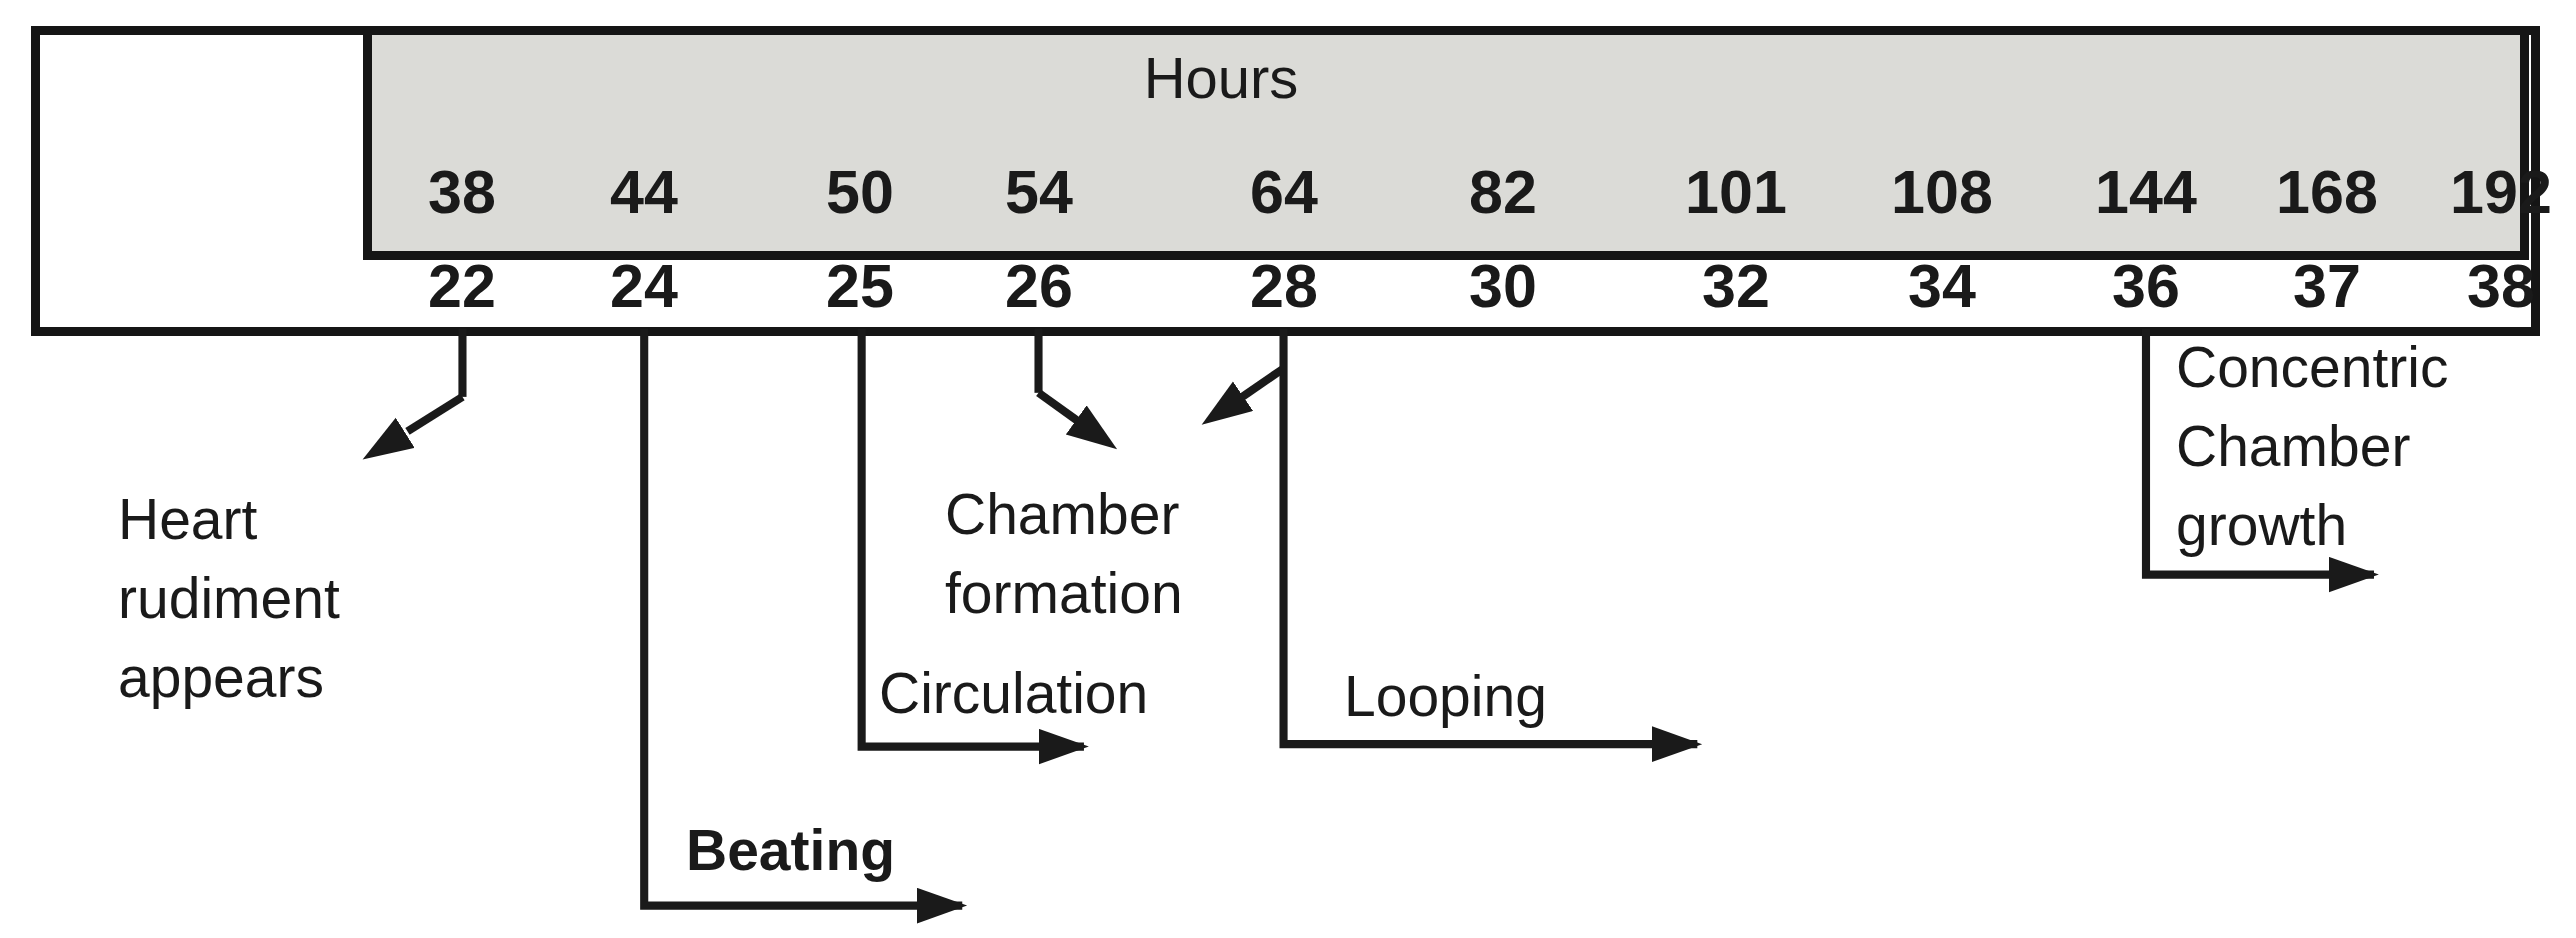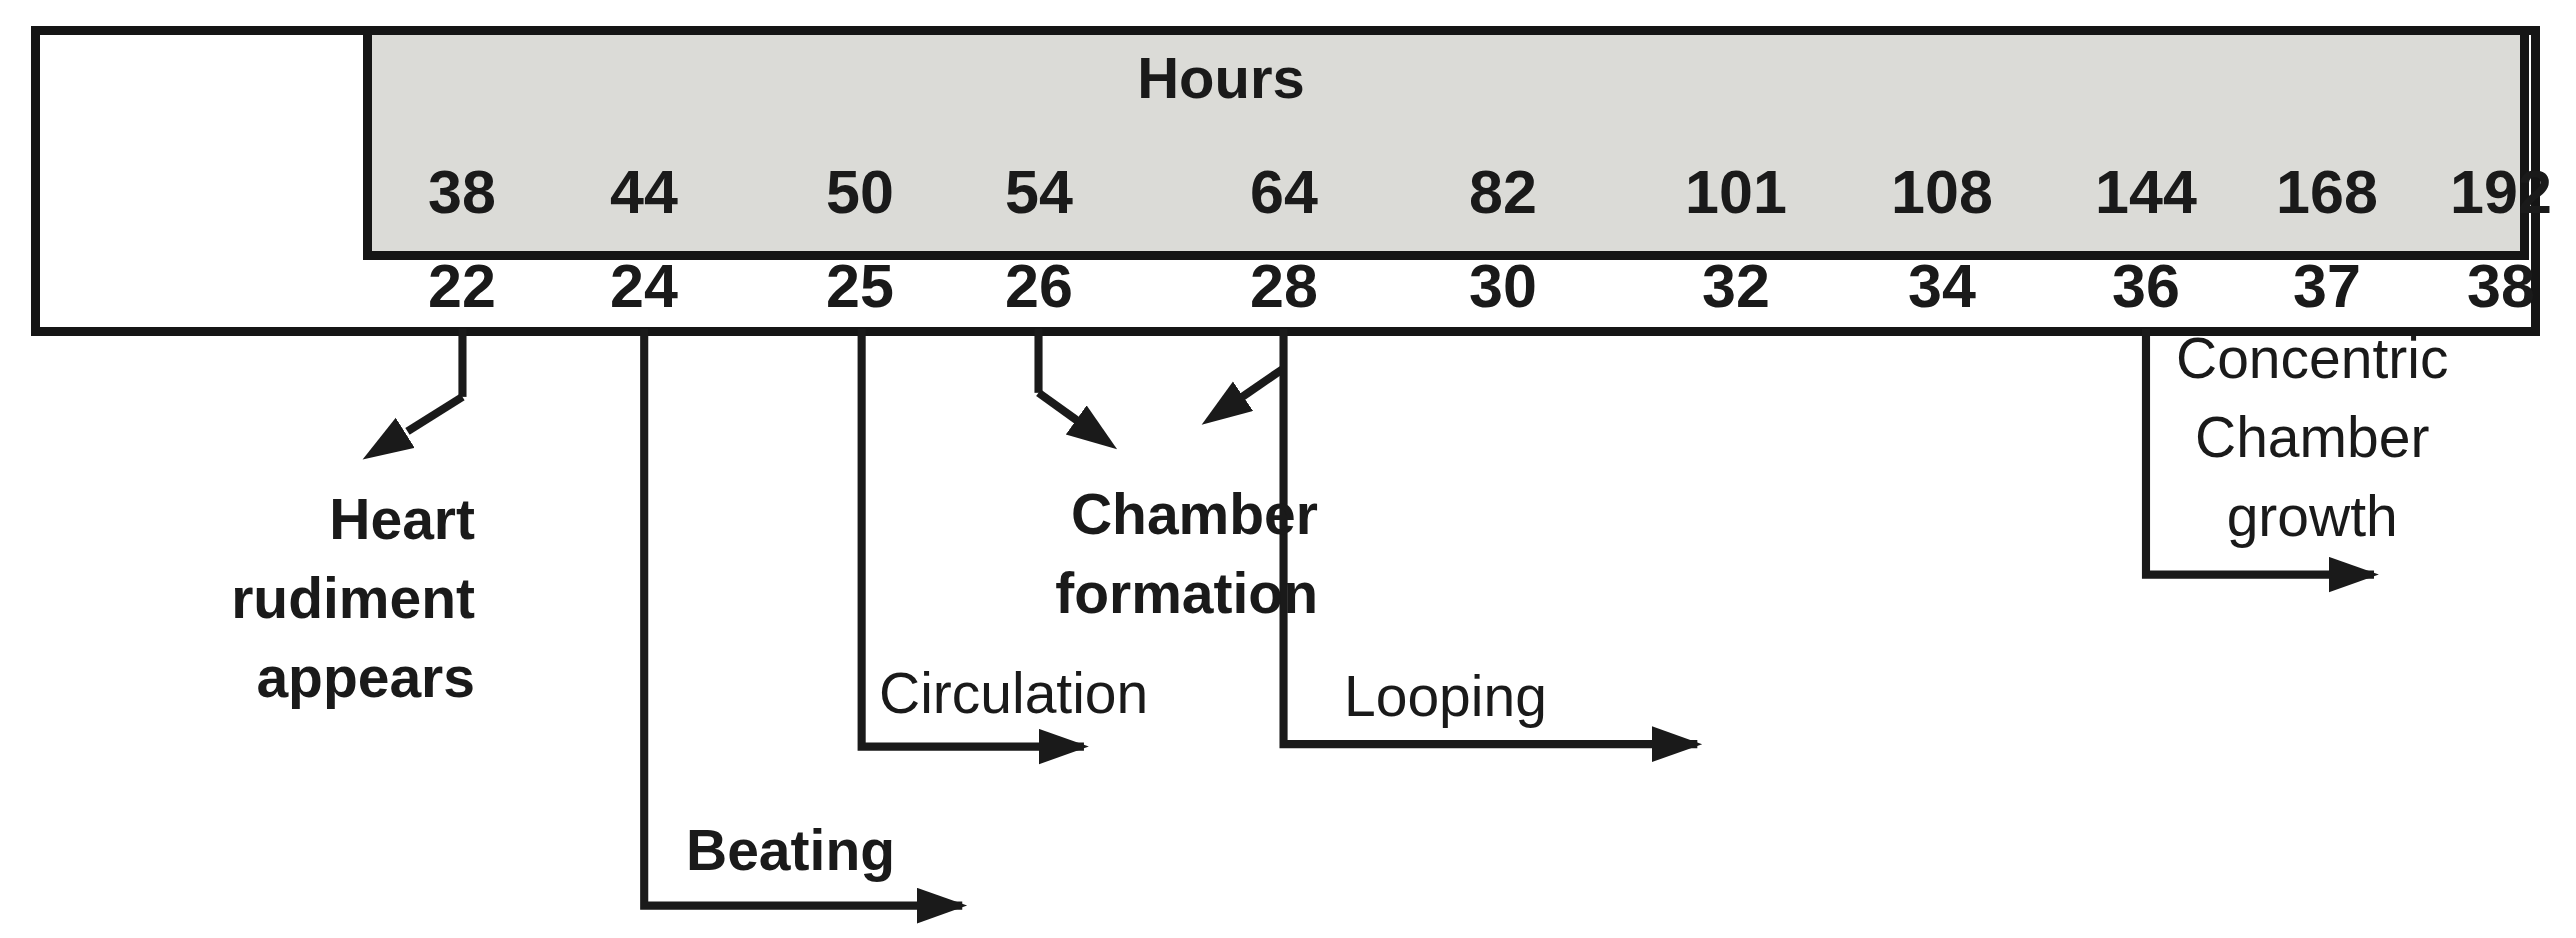--- a/index.html
+++ b/index.html
@@ -20,48 +20,48 @@
   }
   .hours-box{
     position:absolute;left:363px;top:26px;
     width:2148px;height:216px;
     border:9.7px solid #151515;
     background:#dbdbd7;
   }
   .hours-title{
     position:absolute;left:363px;top:49px;width:1716px;
     text-align:center;
-    font-size:58px;line-height:58px;font-weight:bold;
+    font-size:58px;line-height:58px;
   }
   .num{
     position:absolute;
     transform:translateX(-50%);
     font-size:61px;line-height:57px;
     white-space:nowrap;
     font-weight:bold;
   }
   .hours-num{top:164px;}
   .stage-num{top:258px;text-align:center;}
   .row-label{
     position:absolute;left:45px;top:258px;
     font-size:55px;line-height:57px;white-space:nowrap;
   }
   
   .evt{
     position:absolute;
     font-size:57px;line-height:79px;
     white-space:nowrap;
   }
-  .evt.center{text-align:right;font-weight:bold;}
+  .evt.center{text-align:left;}
   .lbl-heart{left:118px;top:480px;width:357px;}
   .lbl-chamber{left:945px;top:475px;width:373px;}
   .lbl-circulation{left:879px;top:654px;}
   .lbl-looping{left:1316px;top:657px;margin-left:28px;}
   .lbl-beating{left:686px;top:811px;font-weight:bold;}
-  .lbl-concentric{left:2176px;top:319px;text-align:center;}
+  .lbl-concentric{left:2176px;top:328px;}
   
   svg.overlay{position:absolute;left:0;top:0;}
   .arrow{stroke:#1a1a1a;stroke-width:10;fill:none;}
 </style>
 </head>
 <body>
 
 <div class="canvas">
 
   <div class="table-outer"></div>

